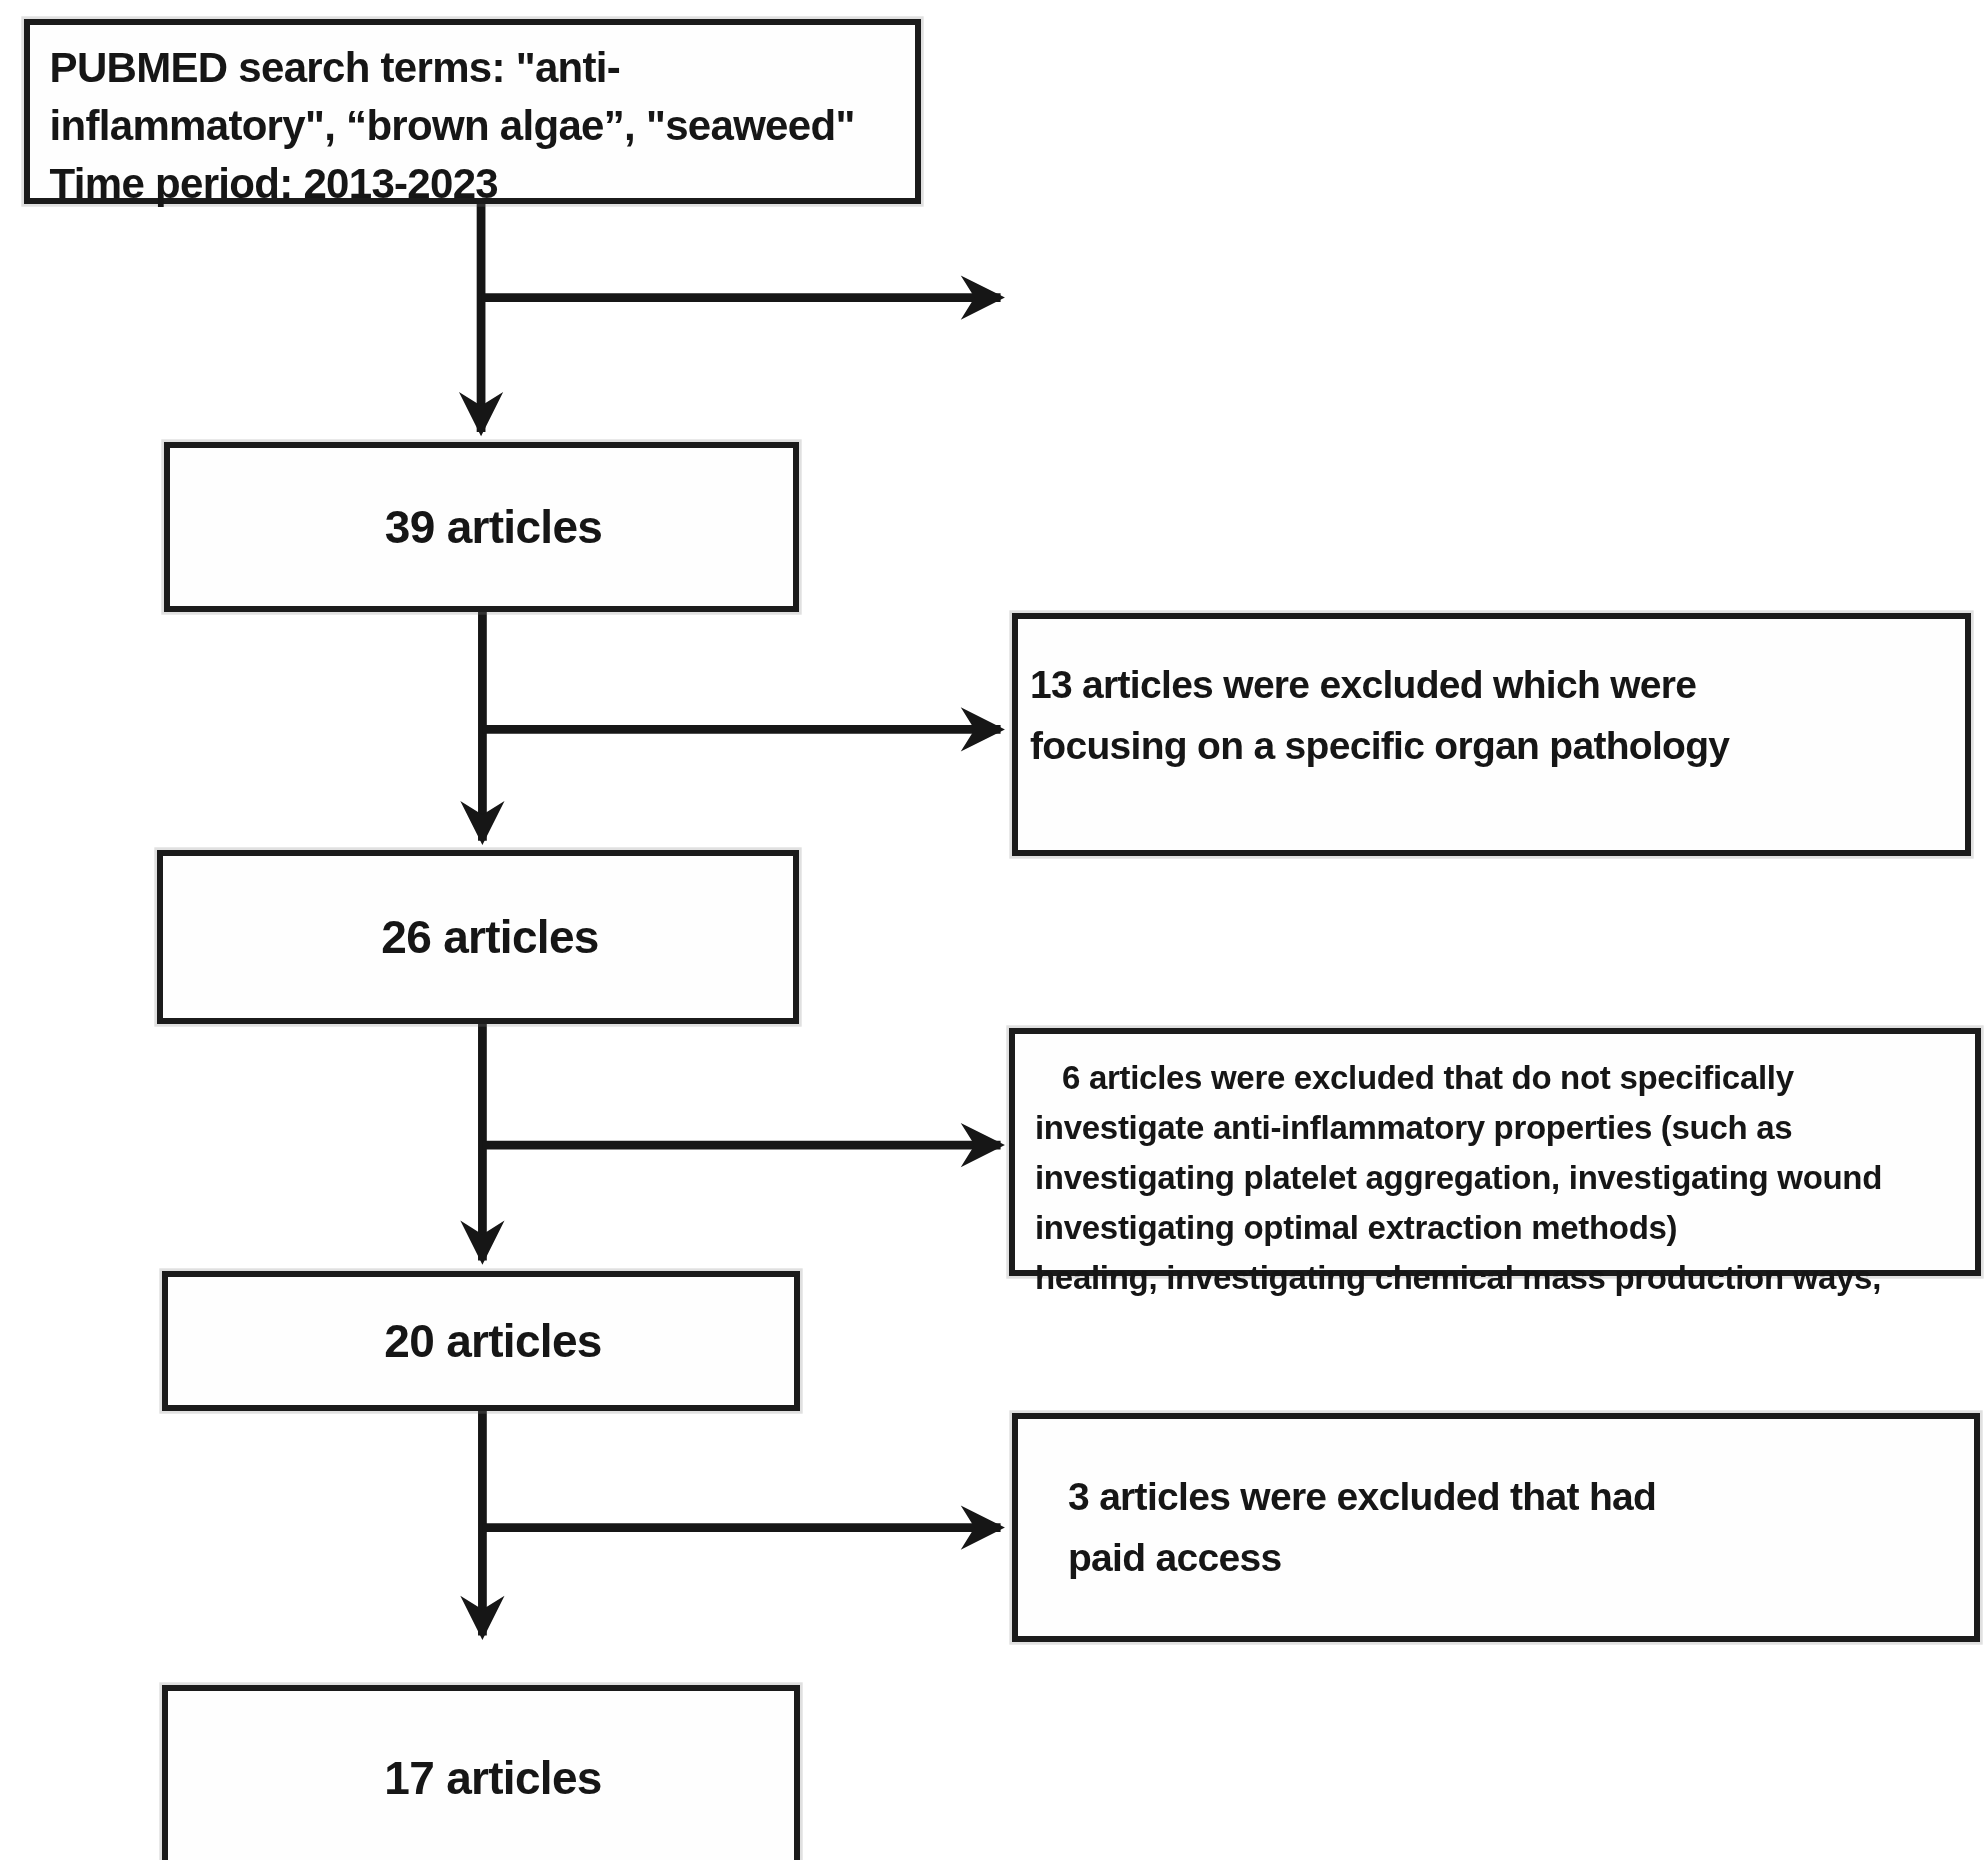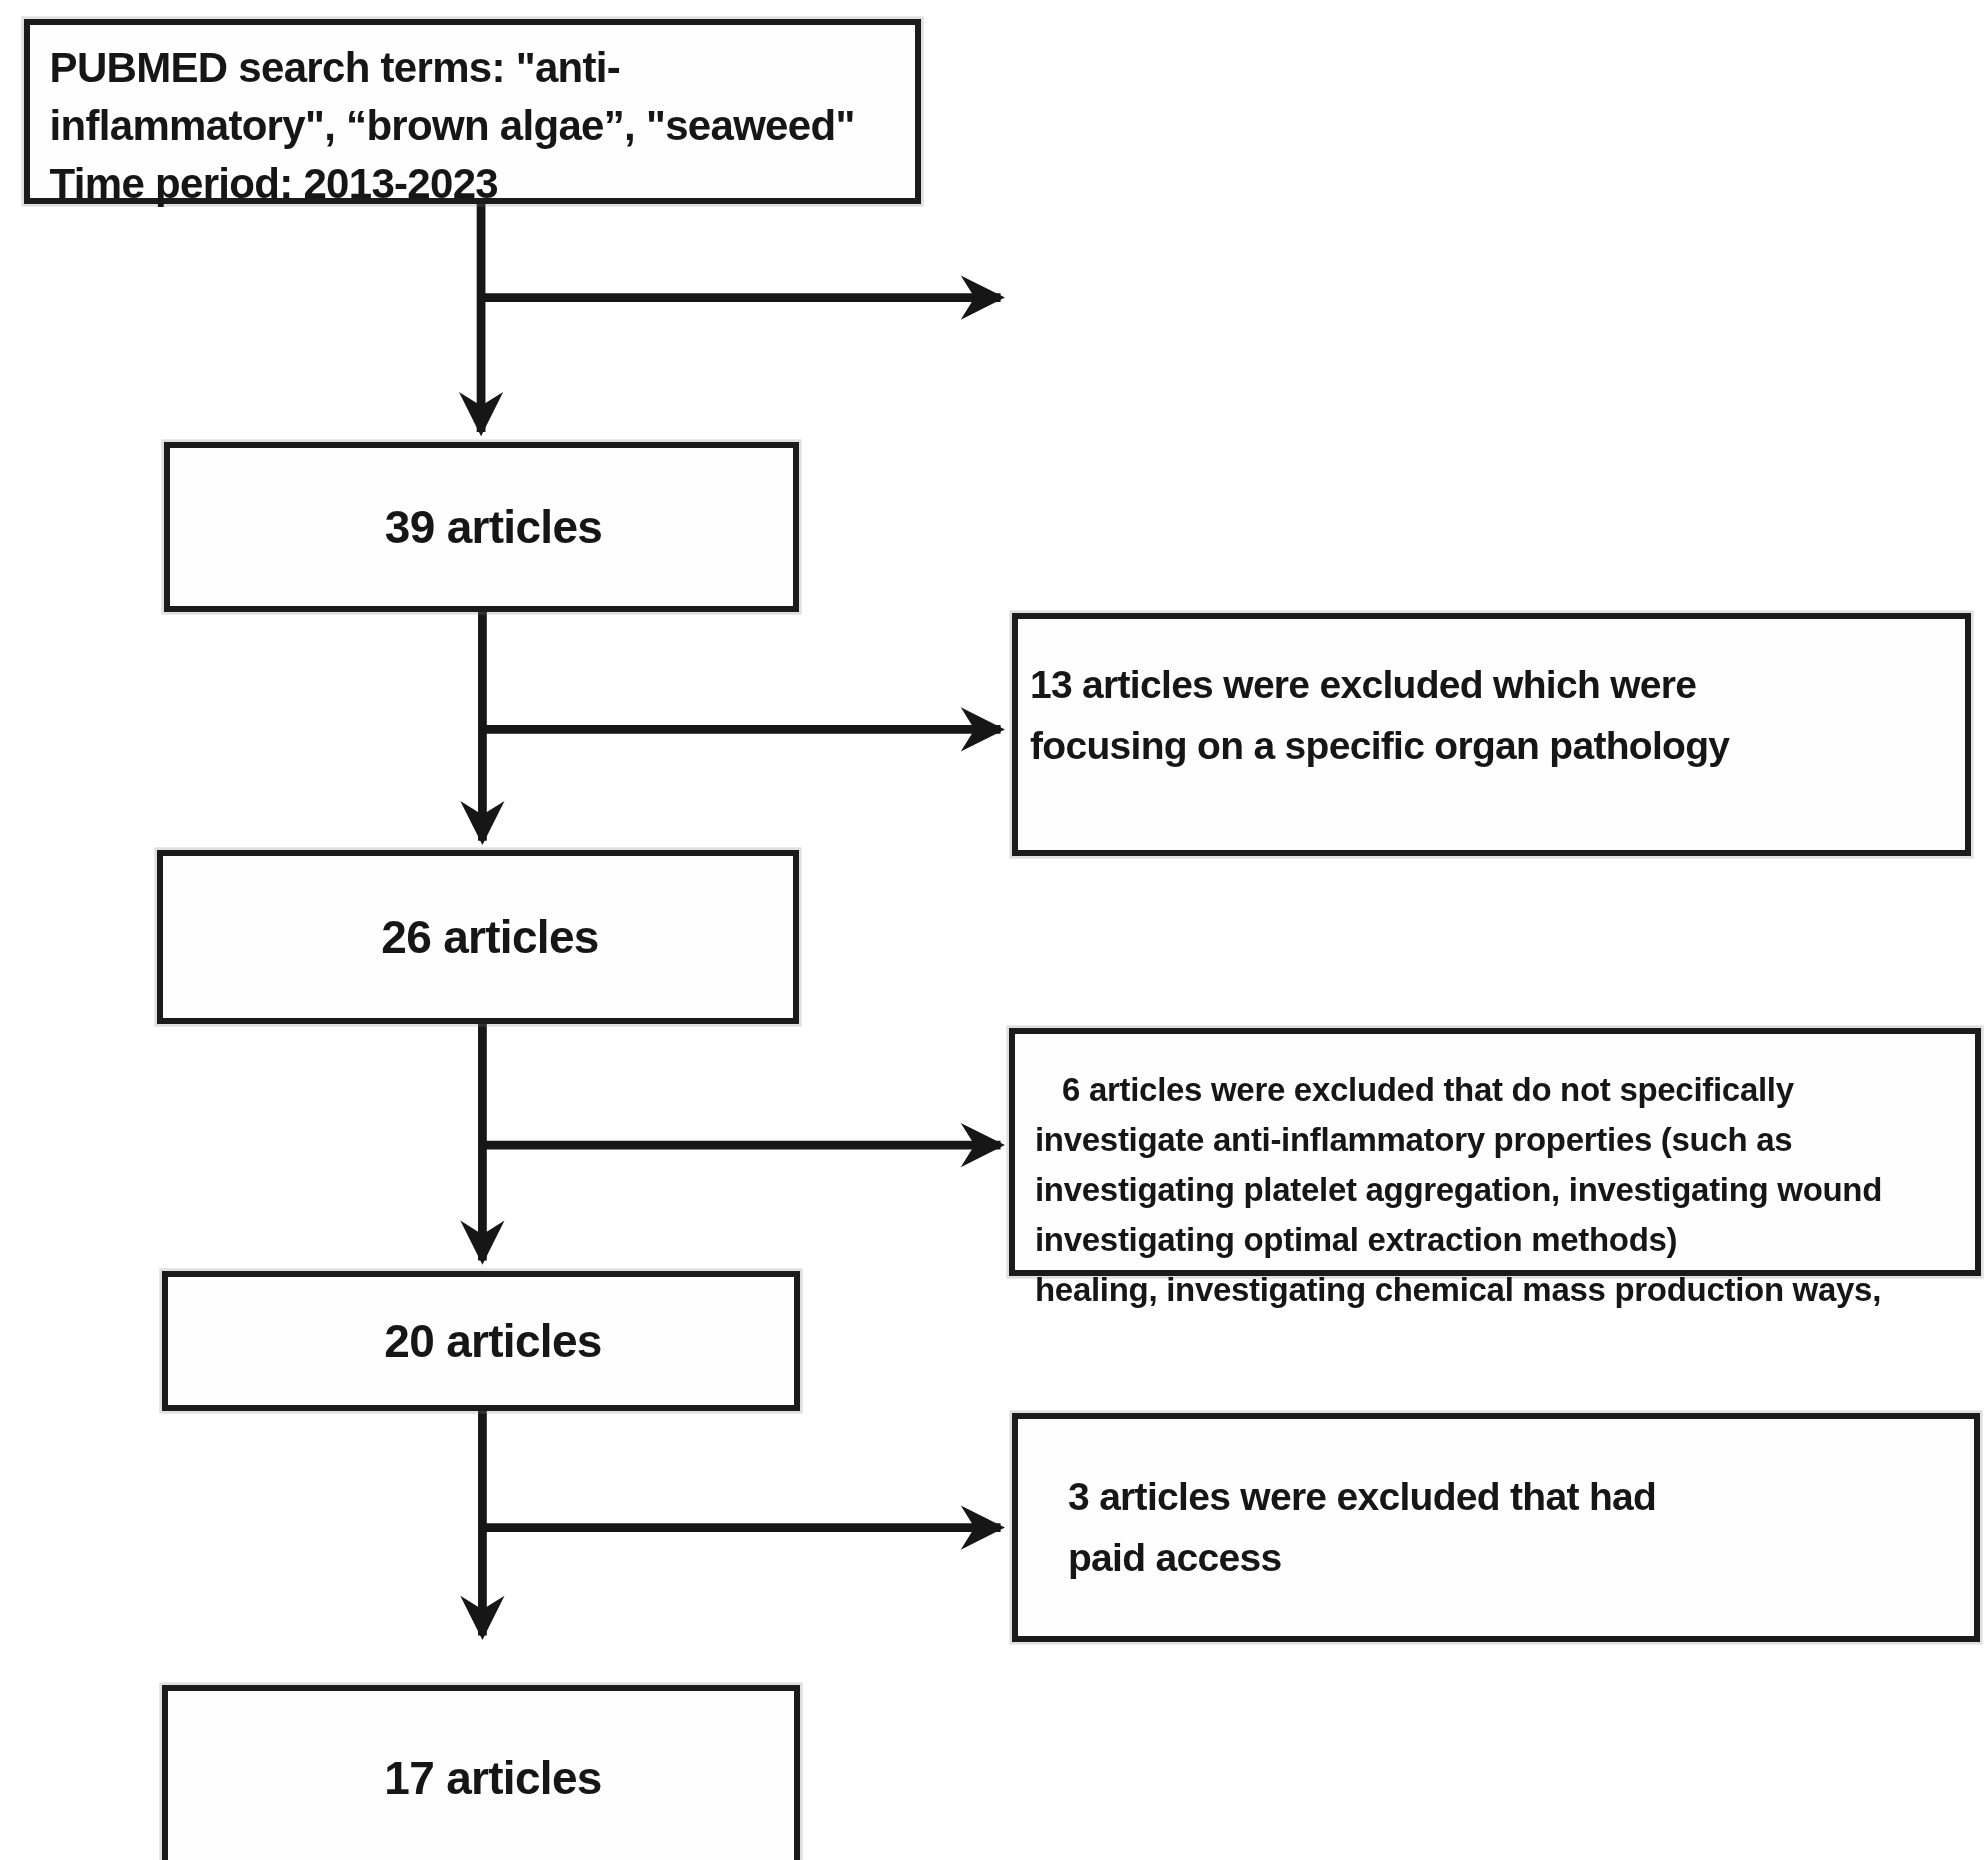--- a/index.html
+++ b/index.html
@@ -56,21 +56,20 @@
     white-space: nowrap;
   }
   .excl.small {
     font-size: 33px;
     line-height: 50px;
     padding: 19px 13.5px 0 20px;
     letter-spacing: -0.3px;
   }
   .excl.small .indent {
     padding-left: 27px;
-    margin-top: 12px;
   }
   .excl.tall-pad {
     padding-top: 47px;
   }
 </style>
 </head>
 <body>
 
 <div class="canvas">
 

